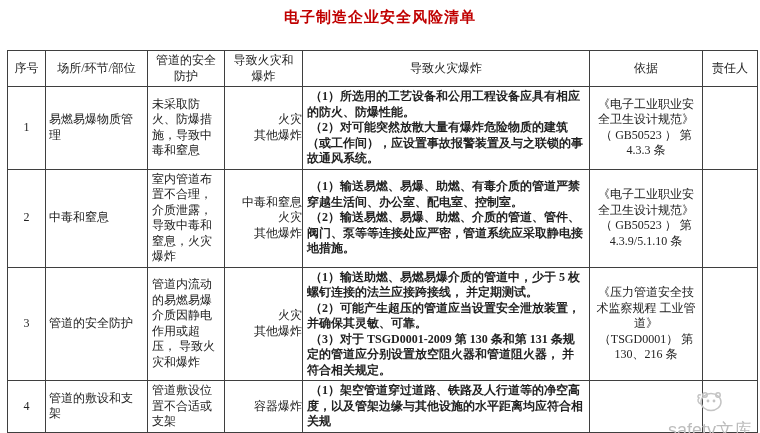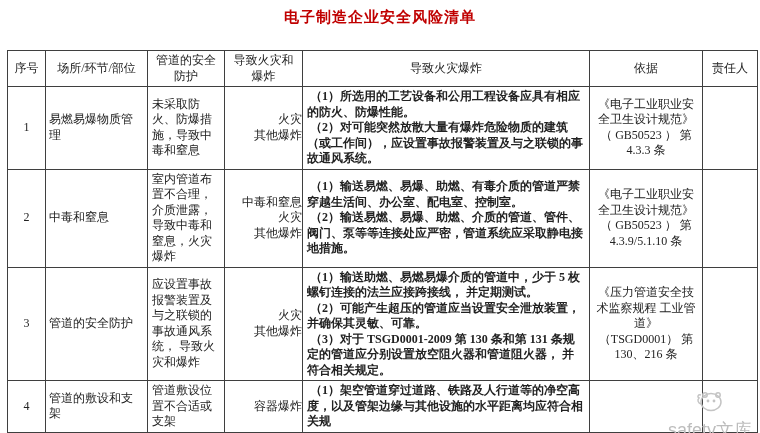--- a/index.html
+++ b/index.html
@@ -102,21 +102,21 @@
 其他爆炸</td>
         <td class="c-meas"> （1）输送易燃、易爆、助燃、有毒介质的管道严禁穿越生活间、办公室、配电室、控制室。
  （2）输送易燃、易爆、助燃、介质的管道、管件、阀门、泵等等连接处应严密，管道系统应采取静电接地措施。</td>
         <td class="c-basis">《电子工业职业安全卫生设计规范》（ GB50523 ） 第 4.3.9/5.1.10 条</td>
         <td class="c-resp"></td>
       </tr>
 
       <tr class="r3">
         <td class="c-no">3</td>
         <td class="c-loc">管道的安全防护</td>
-        <td class="c-haz">应设置事故报警装置及与之联锁的事故通风系统， 导致火灾和爆炸</td>
+        <td class="c-haz">管道内流动的易燃易爆介质因静电作用或超压， 导致火灾和爆炸</td>
         <td class="c-type">火灾
 其他爆炸</td>
         <td class="c-meas"> （1）输送助燃、易燃易爆介质的管道中，少于 5 枚螺钉连接的法兰应接跨接线， 并定期测试。
  （2）可能产生超压的管道应当设置安全泄放装置，并确保其灵敏、可靠。
  （3）对于 TSGD0001-2009 第 130 条和第 131 条规定的管道应分别设置放空阻火器和管道阻火器， 并符合相关规定。</td>
         <td class="c-basis">《压力管道安全技术监察规程 工业管道》（TSGD0001） 第 130、216 条</td>
         <td class="c-resp"></td>
       </tr>
 
       <tr class="r4">

